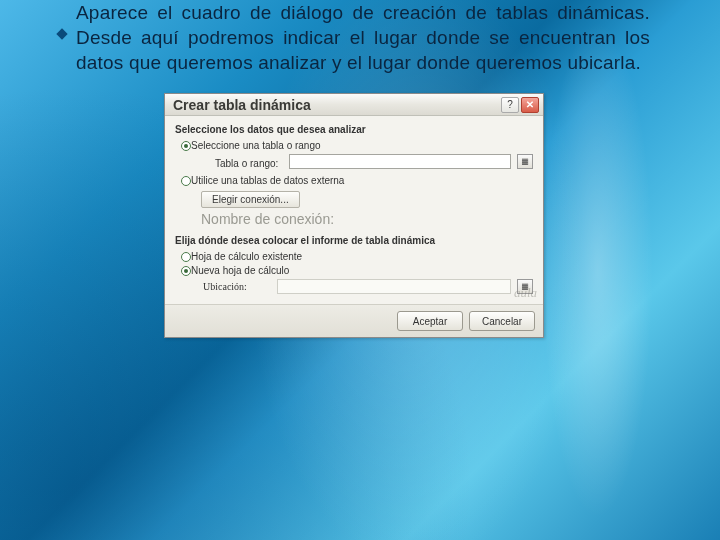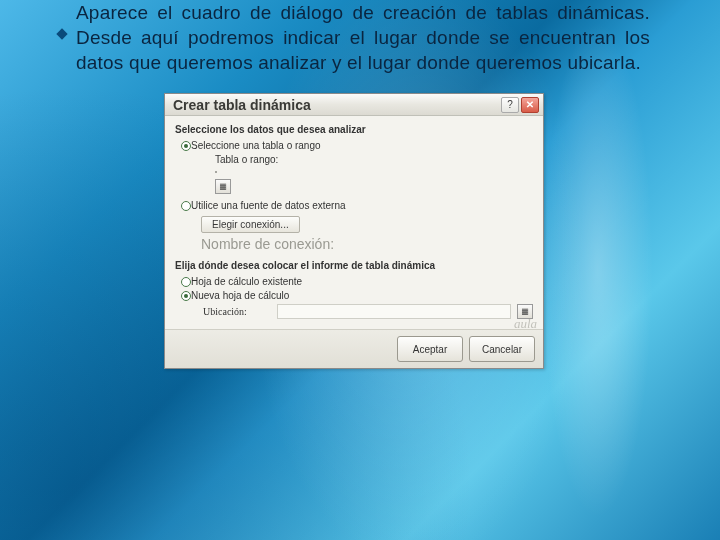--- a/index.html
+++ b/index.html
@@ -67,21 +67,21 @@
 }
 .titlebar-btn.close { background: linear-gradient(180deg, #f4a59a, #d85b47); color: #fff; font-weight: bold; border-color: #b04030; }
 .dbody { padding: 8px 10px 6px; }
 .section-label { font-weight: bold; font-size: 10px; margin-bottom: 5px; color: #333; }
 .radio-row { display: flex; align-items: center; margin: 3px 0 3px 6px; font-size: 10px; color: #333; }
 .radio {
   width: 10px; height: 10px; border: 1px solid #4a7a4a; border-radius: 50%;
   display: inline-flex; align-items: center; justify-content: center; background: #fff;
 }
 .radio.checked::after { content:''; width: 4px; height: 4px; border-radius: 50%; background: #3a6a3a; }
-.field-row { display: flex; align-items: flex-start; margin: 3px 0 6px 40px; gap: 6px; flex-direction: column; }
+.field-row { display: flex; align-items: flex-end; margin: 3px 0 6px 40px; gap: 6px; }
 .field-label { font-size: 10px; color: #333; min-width: 68px; }
 .field-input {
   flex: 1; height: 15px; border: 1px solid #a5a59f; background: #fff;
 }
 .field-btn {
   width: 16px; height: 15px; border: 1px solid #999;
   background: linear-gradient(180deg,#fafafa,#e2e0d8);
   display:flex;align-items:center;justify-content:center;font-size:8px;
 }
 .elegir-btn {
@@ -93,21 +93,21 @@
 .connection-name { margin-left: 26px; color: #9a9a92; font-size: 14px; margin-bottom: 8px; }
 .ubic-row { display:flex; align-items:center; margin: 3px 0 4px 28px; gap: 6px; font-family: Liberation Serif, serif; }
 .ubic-input { flex:1; height:15px; border:1px solid #cfcfc7; background:#fafaf6; }
 .dfooter {
   display:flex; justify-content:flex-end; gap:6px;
   padding: 6px 8px;
   background: linear-gradient(180deg,#edece5,#e1dfd6);
   border-top: 1px solid #d0cfc6;
 }
 .dlg-btn {
-  min-width: 66px; height: 26px;
+  min-width: 66px; height: 20px;
   border: 1px solid #9b998f; border-radius: 3px;
   background: linear-gradient(180deg,#fefefd,#e5e3da);
   font-size: 10px; color: #333;
   display:flex;align-items:center;justify-content:center;
 }
 .watermark {
   position:absolute; right:6px; bottom:36px;
   font-style: italic; font-size: 13px;
   color: rgba(120,120,110,0.4);
   font-family: Georgia, serif;
@@ -138,21 +138,21 @@
         <span>Seleccione una tabla o rango</span>
       </div>
       <div class="field-row">
         <span class="field-label">Tabla o rango:</span>
         <div class="field-input"></div>
         <div class="field-btn">▦</div>
       </div>
 
       <div class="radio-row">
         <span class="radio"></span>
-        <span>Utilice una fuente de datos externa</span>
+        <span>Utilice una tablas de datos externa</span>
       </div>
       <div class="elegir-btn">Elegir conexión...</div>
       <div class="connection-name">Nombre de conexión:</div>
 
       <div class="section-label">Elija dónde desea colocar el informe de tabla dinámica</div>
 
       <div class="radio-row">
         <span class="radio"></span>
         <span>Hoja de cálculo existente</span>
       </div>

